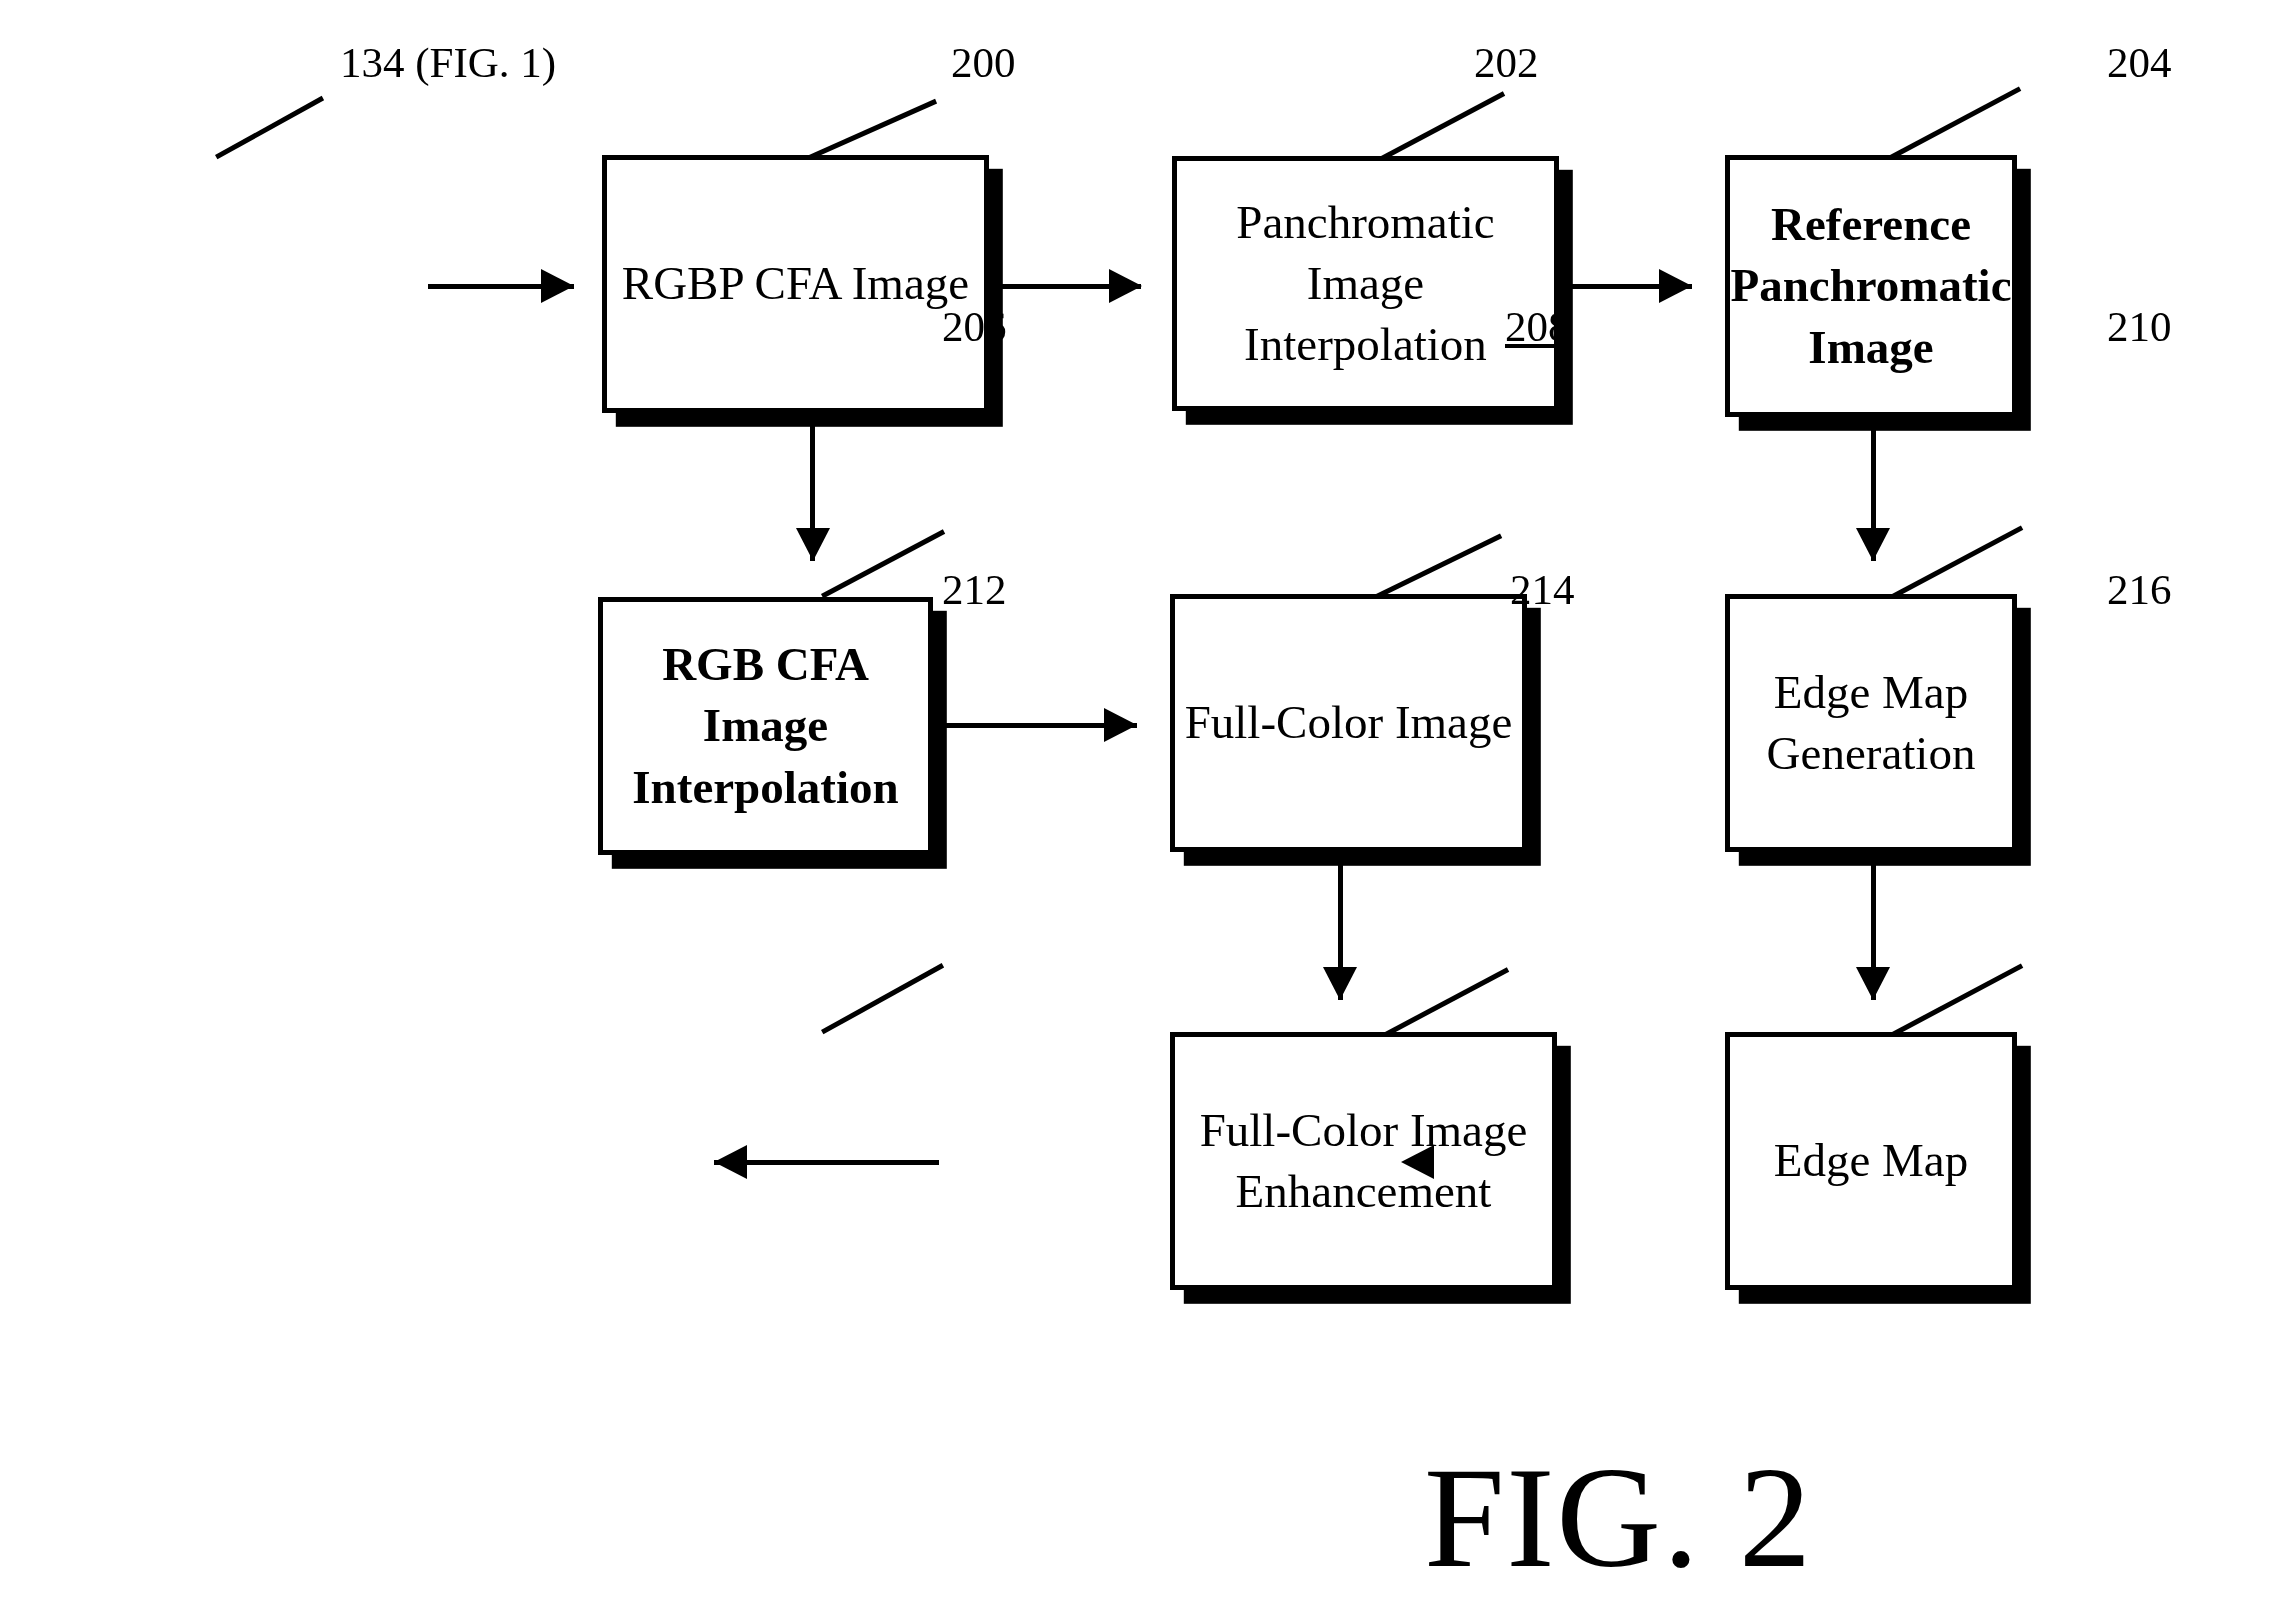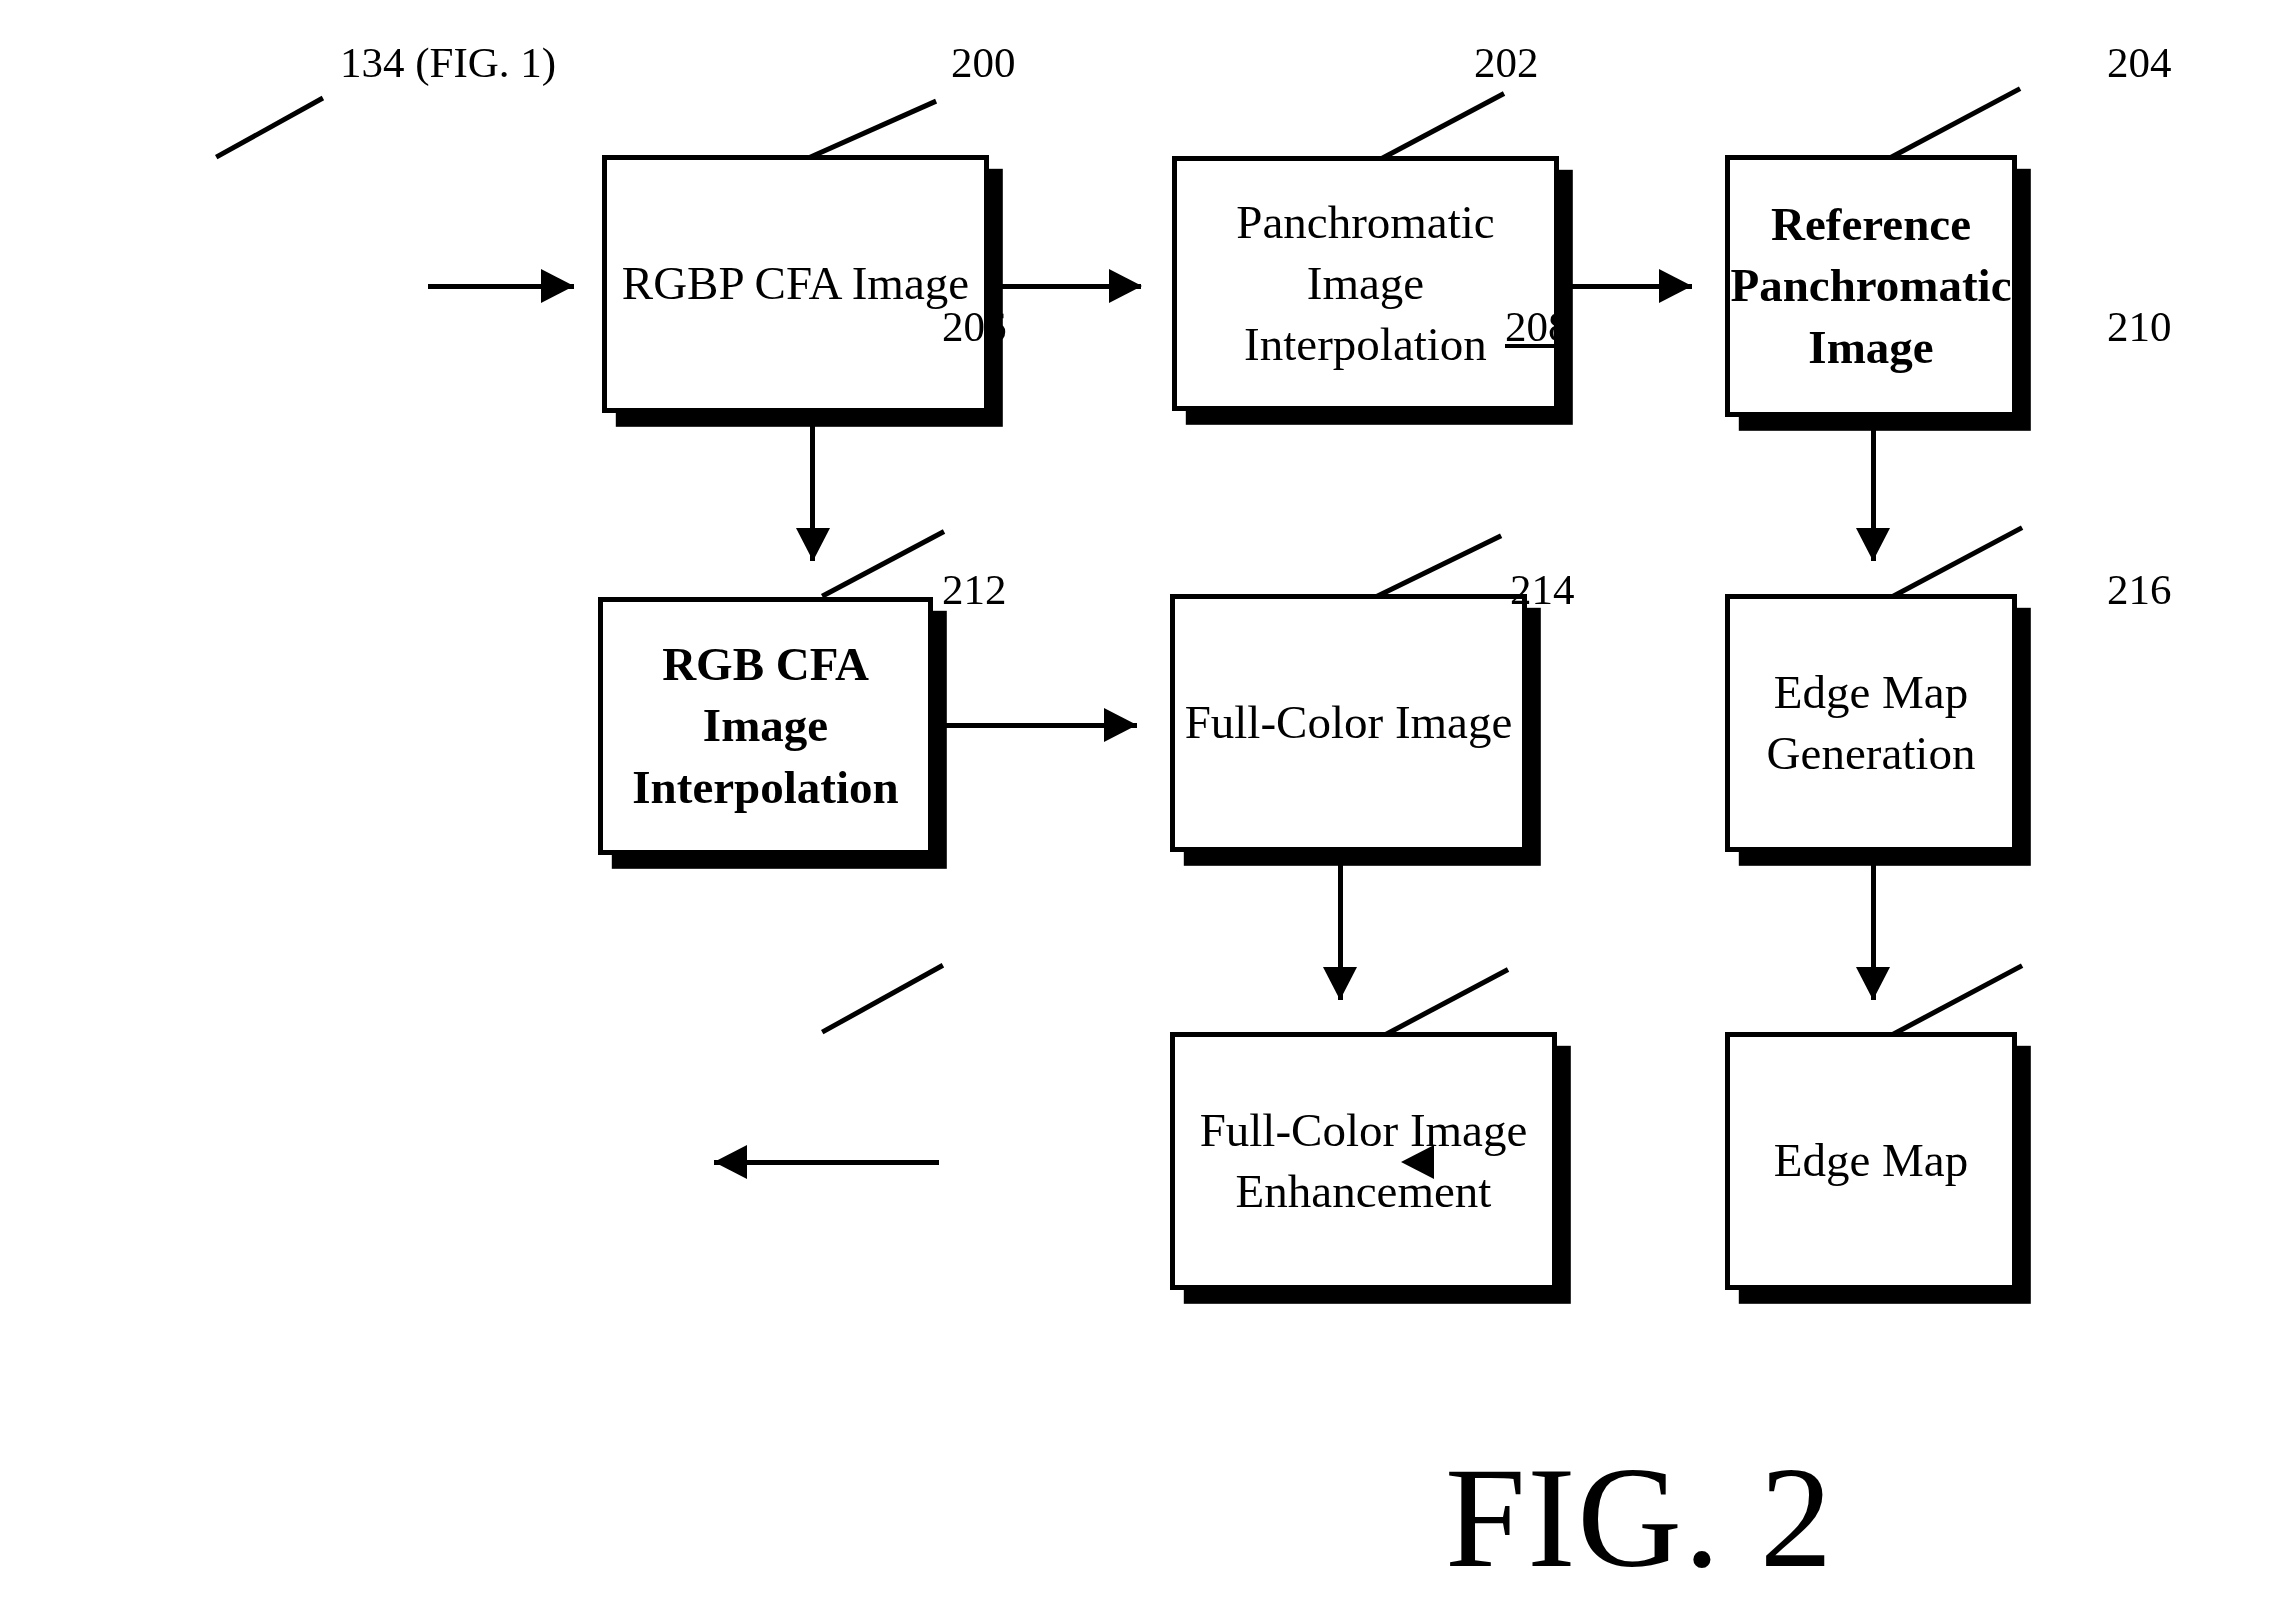--- a/index.html
+++ b/index.html
@@ -97,21 +97,20 @@
   
   #fig-caption {
     position: absolute;
     font-family: "Liberation Serif", "DejaVu Serif", serif;
     font-size: 145px;
     line-height: 1;
     letter-spacing: 1.7px;
     color: #000000;
     white-space: nowrap;
     z-index: 5;
-    margin-left: 21px;
   }
 </style>
 </head>
 <body>
 
 <div id="figure-root">
 
   <div class="proc-box" id="bx-1" style="left: 602px; top: 155px; width: 387px; height: 258px;">
     <div class="proc-label">RGBP CFA Image</div>
   </div>

